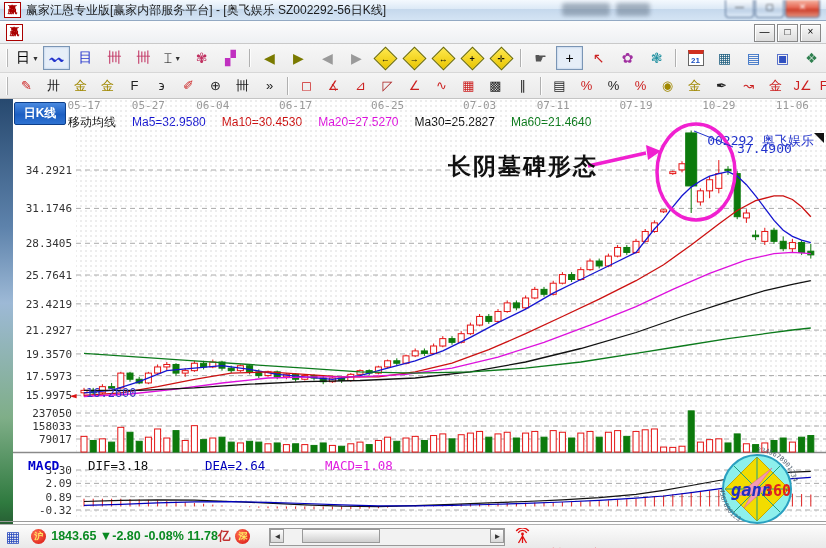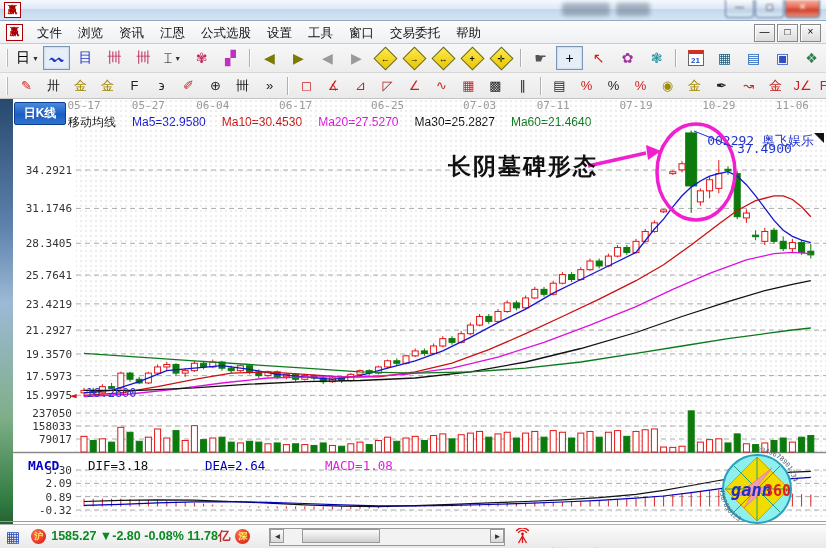--- a/index.html
+++ b/index.html
@@ -73,32 +73,32 @@
     border:1px solid #999;box-sizing:border-box;}
   .linkmsg{color:#e01212;white-space:nowrap;margin-left:6px;margin-top:36px;}
 </style>
 </head>
 <body>
 
 <div class="win"></div>
 
 <div class="titlebar">
   <div class="appicon">赢</div>
+  <div class="titletext">赢家江恩专业版[赢家内部服务平台] - [奥飞娱乐  SZ002292-56日K线]</div>
   <div class="blurblob" style="left:562px;width:48px;"></div>
   <div class="blurblob" style="left:616px;width:34px;"></div>
   <div class="capbtns">
     <div class="capbtn">—</div>
     <div class="capbtn">▢</div>
     <div class="capbtn close">✕</div>
   </div>
 </div>
 
 <div class="menubar">
   <div class="menuicon">赢</div>
-  <span id="menuItems"><span class="menuitem">文件</span><span class="menuitem">浏览</span><span class="menuitem">资讯</span><span class="menuitem">江恩</span><span class="menuitem">公式选股</span><span class="menuitem">设置</span><span class="menuitem">工具</span><span class="menuitem">窗口</span><span class="menuitem">交易委托</span><span class="menuitem">帮助</span></span>
   <div class="mdibtns">
     <div class="mdibtn">—</div>
     <div class="mdibtn">□</div>
     <div class="mdibtn">×</div>
   </div>
 </div>
 
 <div class="toolbar1" id="toolbar1">
     <div class="grip"></div>
     <div class="tbtn">
@@ -711,21 +711,21 @@
           <text font-size="6.5" fill="#506070"><textPath href="#arcB">4567890123</textPath></text>
         </g>
       </g>
     </svg>
 </div>
 
 <div class="statusbar">
   <span class="kbicon">▦</span>
   <span class="exicon">沪</span>
   <span class="quote green">
-    <span>1585.27</span>
+    <span>1843.65</span>
     <span>▼</span><span>-2.80</span>
     <span>-0.08%</span> <span>11.78</span><span class="yi">亿</span>
   </span>
   <span class="exicon">深</span>
   <div class="hscroll">
     <div class="harrow" style="left:0;">◄</div>
     <div class="hthumb"></div>
     <div class="harrow" style="right:0;">►</div>
   </div>
   <svg width="15" height="17" viewBox="0 0 15 17">

